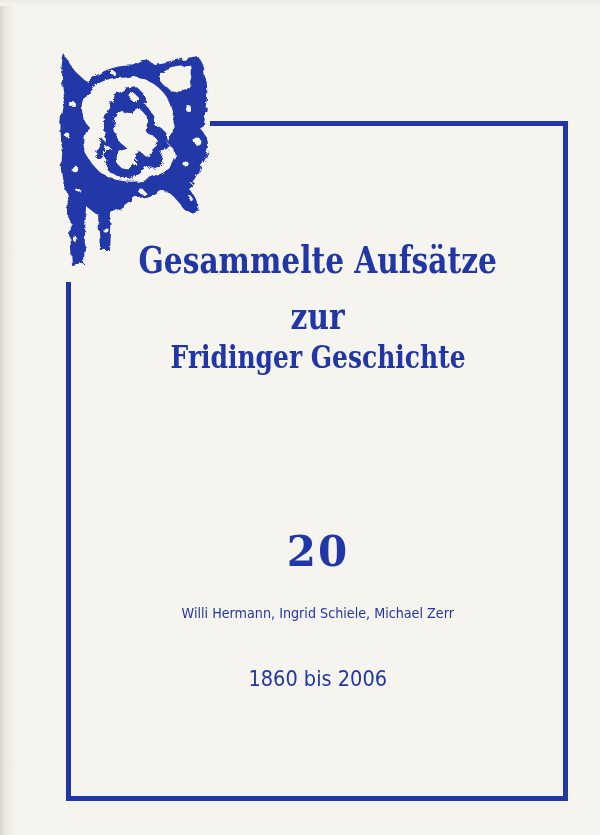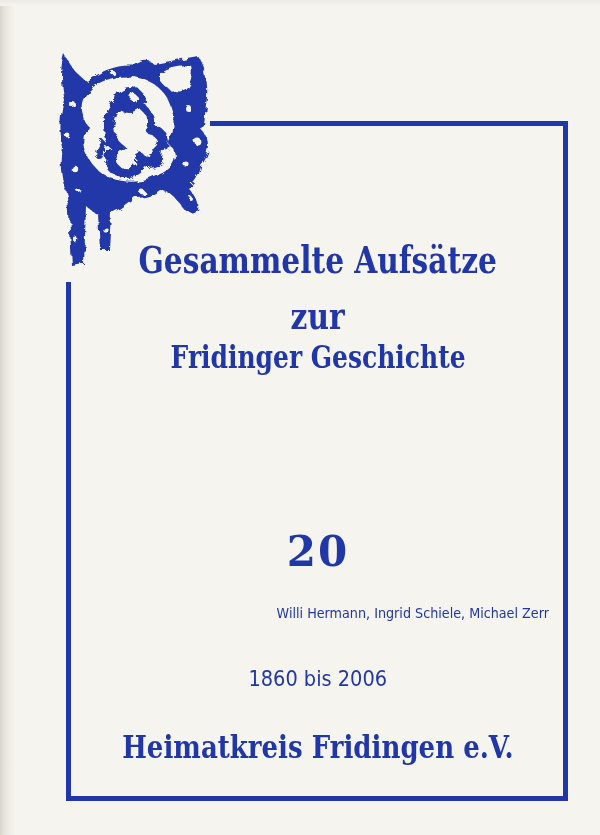--- a/index.html
+++ b/index.html
@@ -43,21 +43,21 @@
   .squeeze{display:inline-block;transform:scaleX(.78);transform-origin:center;}
   .title-1{top:236px;font-size:38px;line-height:48px;}
   .title-2{top:292px;font-size:38px;line-height:48px;}
   .title-3{top:333px;font-size:32px;line-height:48px;}
   .volume{
     top:506px;font-size:42px;line-height:42px;font-weight:bold;
     font-family:"DejaVu Serif", serif;letter-spacing:2px;margin-top:25px;
   }
   .sans{font-family:"DejaVu Sans","Liberation Sans",sans-serif;}
   .sans .squeeze{transform:scaleX(.88);}
-  .authors{top:603px;font-size:14.5px;line-height:20px;text-align:right;}
+  .authors{top:603px;font-size:14.5px;line-height:20px;}
   .subtitle-1{top:637px;font-size:20.5px;line-height:28px;}
   .subtitle-2{top:665px;font-size:22px;line-height:28px;}
   .publisher{top:726px;font-size:31px;line-height:42px;}
   .publisher .squeeze{transform:scaleX(.84);}
 </style>
 </head>
 <body>
 
 <div class="cover">
 
@@ -160,17 +160,14 @@
   <div class="textline volume">20</div>
 
   <div class="textline sans authors">
     <span class="squeeze">Willi Hermann, Ingrid Schiele, Michael Zerr</span>
   </div>
 
   <div class="textline sans subtitle-2">
     <span class="squeeze">1860 bis 2006</span>
   </div>
 
-  <div class="textline blackletter publisher">
-    <span class="squeeze">Heimatkreis Fridingen e.V.</span>
-  </div>
 
 </div>
 
 </body></html>

